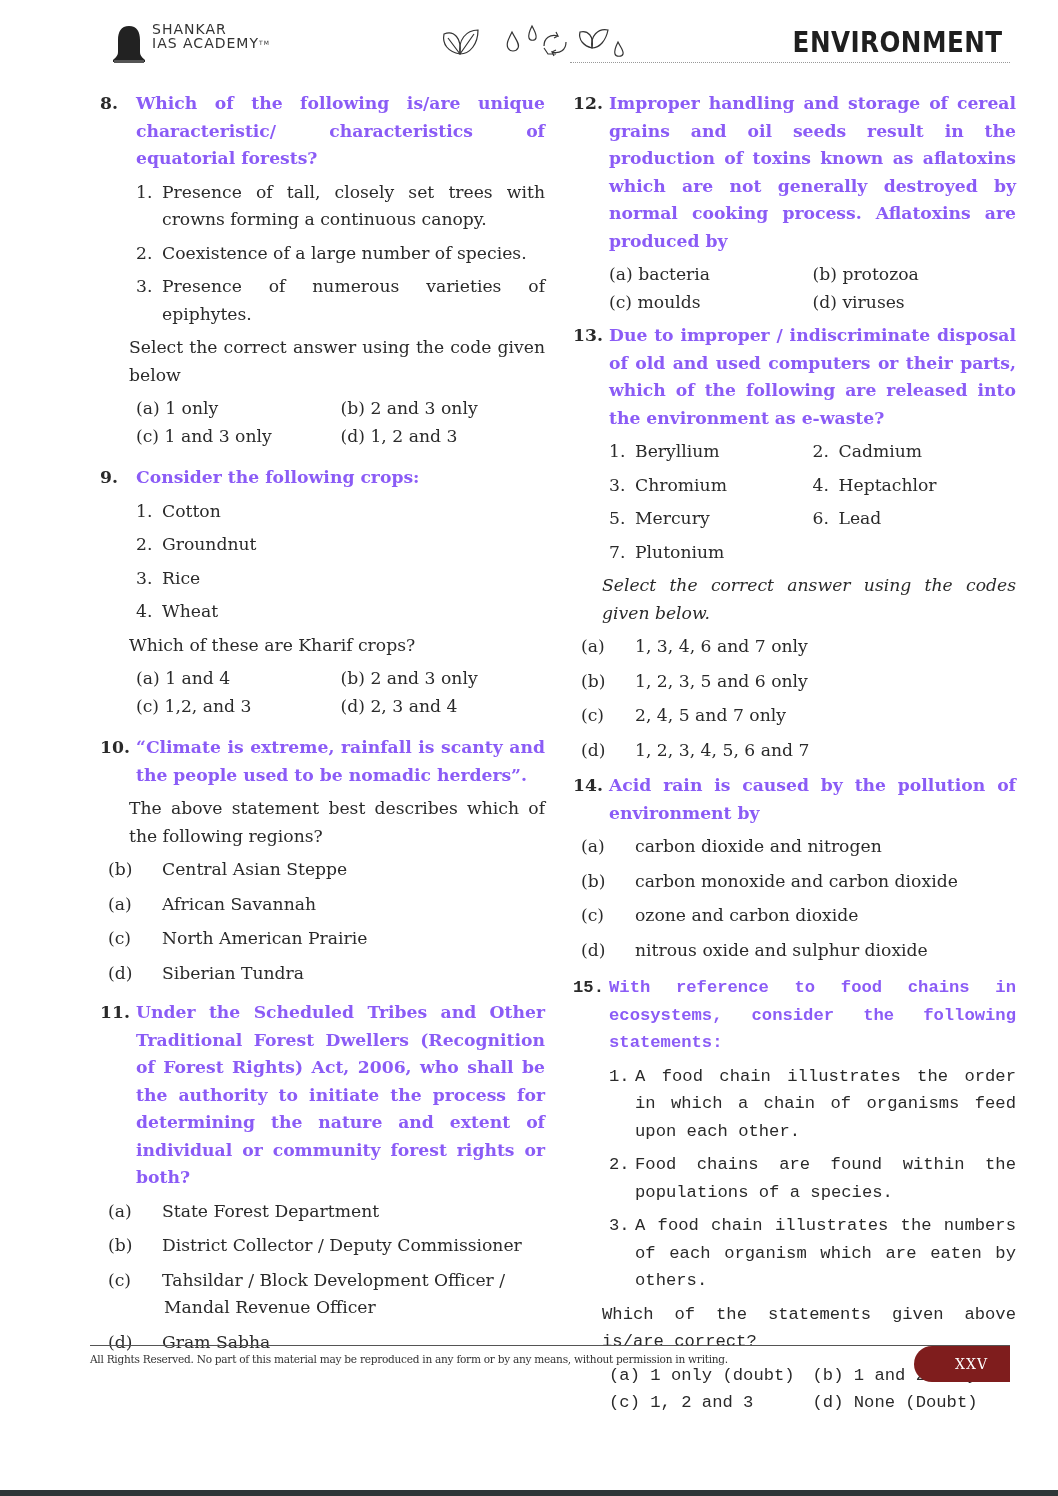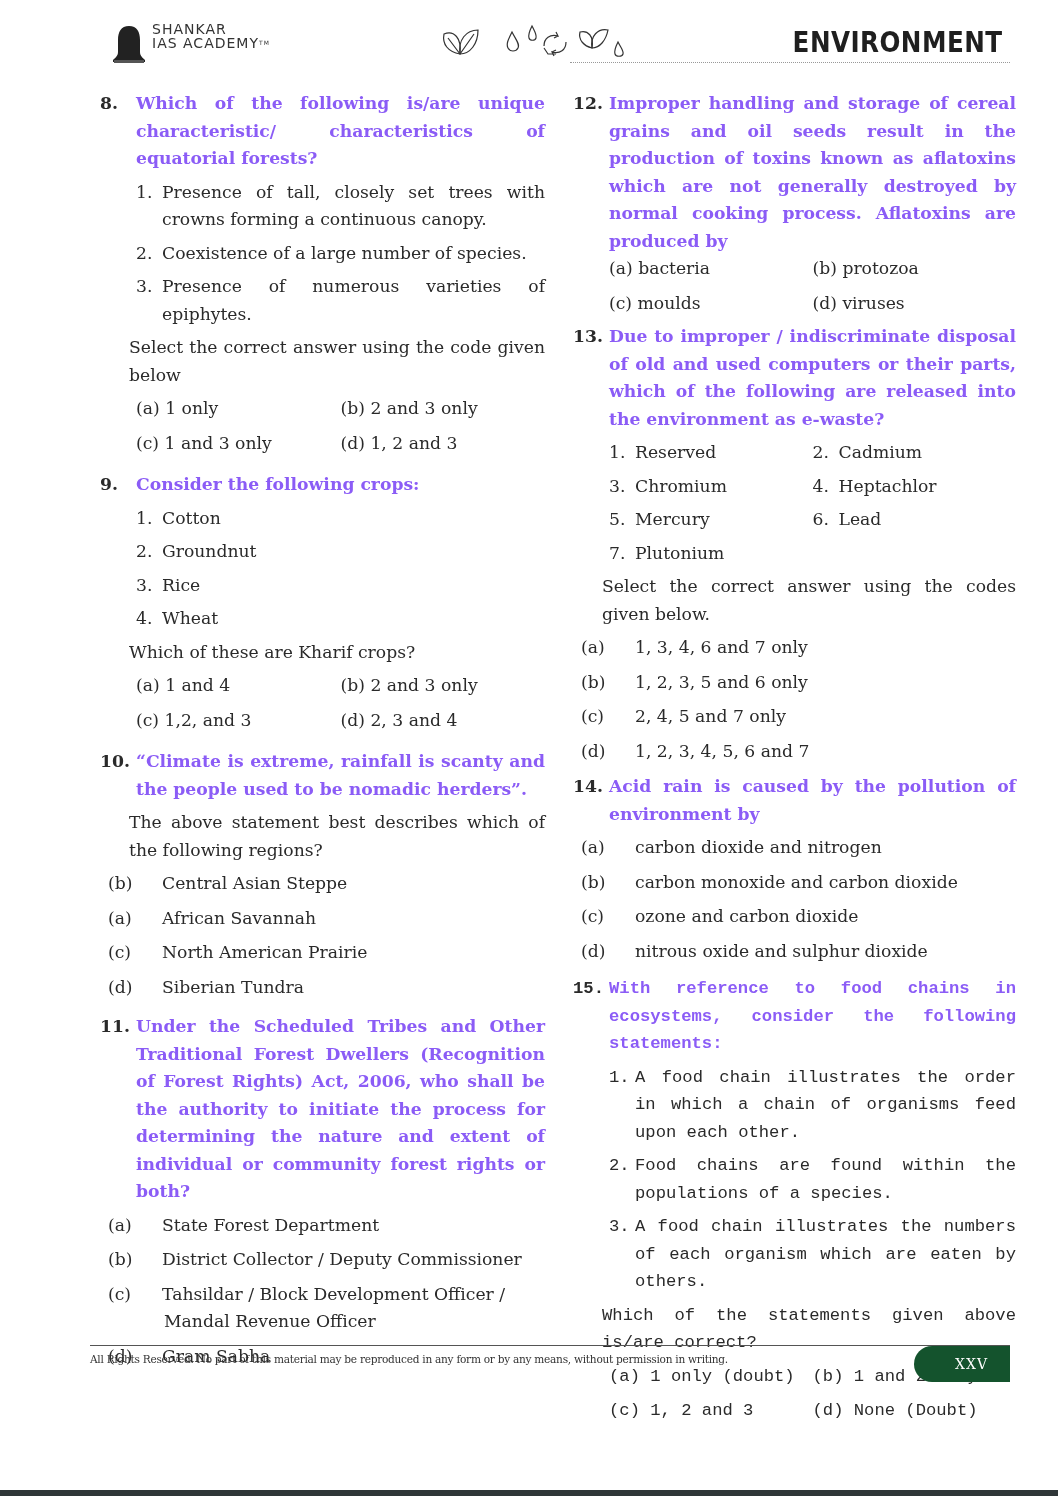--- a/index.html
+++ b/index.html
@@ -26,32 +26,32 @@
 
   .q { position: relative; padding-left: 36px; margin-bottom: 6px; }
   .q-num { position: absolute; left: 0; top: 0; font-weight: bold; }
   .q-text { font-weight: bold; text-align: justify; color: #8b5cf6; }
   .q-body { margin-top: 6px; }
 
   .stmt { position: relative; padding-left: 26px; margin-bottom: 6px; text-align: justify; }
   .stmt-num { position: absolute; left: 0; top: 0; }
   .instr { margin-left: -7px; text-indent: 0; text-align: justify; margin-bottom: 6px; }
 
-  .opts-grid { display: grid; grid-template-columns: 1fr 1fr; row-gap: 7px; }
+  .opts-grid { display: grid; grid-template-columns: 1fr 1fr; row-gap: 0; margin-top: 6px; }
   .opts-list { margin-top: 4px; }
   .opt { margin-bottom: 7px; padding-left: 28px; text-indent: -28px; }
   .opt-label { display: inline-block; width: 26px; }
   .items-grid { display: grid; grid-template-columns: 1fr 1fr; row-gap: 6px; }
   .item { position: relative; padding-left: 26px; }
   .item .stmt-num { position: absolute; left: 0; top: 0; }
 
   
   .footer-rule { position: absolute; left: 90px; top: 1345px; width: 920px; border-top: 1.5px solid #555; }
   .footer-text { position: absolute; left: 90px; top: 1352px; font-size: 11.5px; letter-spacing: -0.3px; color: #333; transform: scaleX(0.92); transform-origin: left center; white-space: nowrap; }
-  .page-badge { position: absolute; left: 914px; top: 1346px; width: 96px; height: 36px; background: #14532d; border-radius: 18px 0 0 18px; color: #fff; font-size: 14px; display: flex; align-items: center; justify-content: flex-end; padding-right: 22px; box-sizing: border-box; letter-spacing: 1px; }
+  .page-badge { position: absolute; left: 914px; top: 1346px; width: 96px; height: 36px; background: #7f1d1d; border-radius: 18px 0 0 18px; color: #fff; font-size: 14px; display: flex; align-items: center; justify-content: flex-end; padding-right: 22px; box-sizing: border-box; letter-spacing: 1px; }
   .bottom-band { position: absolute; left: 0; top: 1490px; width: 1058px; height: 6px; background: #2f3638; }
 </style>
 </head>
 <body>
 
 <div class="page">
 
   <div class="header">
     <svg class="logo-mark" viewBox="0 0 34 40">
       <path d="M17 2 C9 2 6 8 6 16 L6 28 C6 32 3 34 1 36 L1 38 L33 38 L33 36 C31 34 28 32 28 28 L28 16 C28 8 25 2 17 2 Z" fill="#222"></path>
@@ -165,29 +165,29 @@
         <div><span>(c)</span> <span>moulds</span></div>
         <div><span>(d)</span> <span>viruses</span></div>
       </div>
     </div>
 
     <div class="q" style="">
       <span class="q-num">13.</span>
       <div class="q-text">Due to improper / indiscriminate disposal of old and used computers or their parts, which of the following are released into the environment as e-waste?</div>
       <div class="q-body">
         <div class="items-grid">
-          <div class="item"><span class="stmt-num">1.</span><span>Reserved</span></div>
+          <div class="item"><span class="stmt-num">1.</span><span>Beryllium</span></div>
           <div class="item"><span class="stmt-num">2.</span><span>Cadmium</span></div>
           <div class="item"><span class="stmt-num">3.</span><span>Chromium</span></div>
           <div class="item"><span class="stmt-num">4.</span><span>Heptachlor</span></div>
           <div class="item"><span class="stmt-num">5.</span><span>Mercury</span></div>
           <div class="item"><span class="stmt-num">6.</span><span>Lead</span></div>
           <div class="item"><span class="stmt-num">7.</span><span>Plutonium</span></div>
         </div>
-        <div class="instr" style="margin-top:6px;">Select the correct answer using the codes given below.</div>
+        <div class="instr" style="margin-top:6px;font-style:italic;">Select the correct answer using the codes given below.</div>
         <div class="opts-list">
           <div class="opt"><span class="opt-label">(a)</span><span>1, 3, 4, 6 and 7 only</span></div>
           <div class="opt"><span class="opt-label">(b)</span><span>1, 2, 3, 5 and 6 only</span></div>
           <div class="opt"><span class="opt-label">(c)</span><span>2, 4, 5 and 7 only</span></div>
           <div class="opt"><span class="opt-label">(d)</span><span>1, 2, 3, 4, 5, 6 and 7</span></div>
         </div>
       </div>
     </div>
 
     <div class="q" style="margin-top:8px;">

